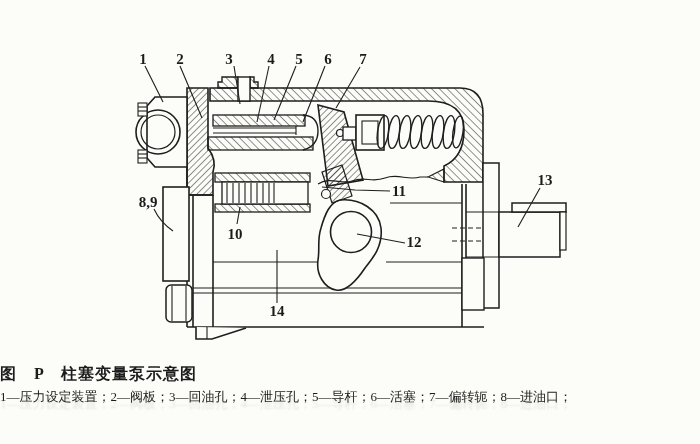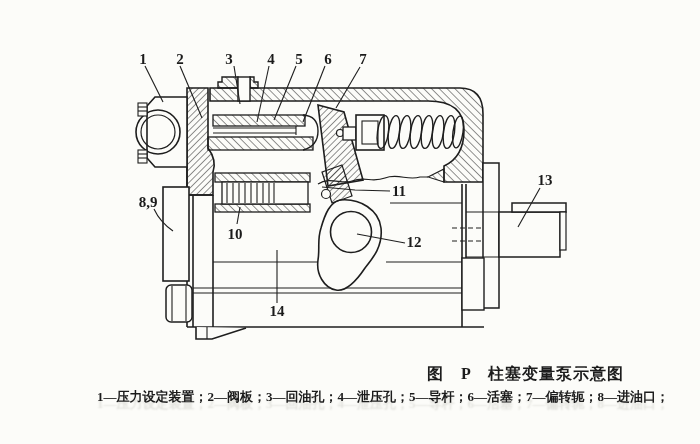--- a/index.html
+++ b/index.html
@@ -1,21 +1,21 @@
 <!DOCTYPE html>
 <html><head>
 <meta charset="utf-8">
 <style>
   html,body{margin:0;padding:0;background:#e8e8e4;}
   .page{position:relative;width:700px;height:444px;background:#fcfcf9;overflow:hidden;
         font-family:"Liberation Serif","DejaVu Serif",serif;}
   .page svg{position:absolute;left:0;top:0;}
-  .cap{position:absolute;left:0;width:624px;text-align:right;color:#1c1c1c;white-space:nowrap;}
+  .cap{position:absolute;left:0;width:624px;text-align:left;color:#1c1c1c;white-space:nowrap;}
   .cap-title{top:364px;font-size:16px;font-weight:bold;letter-spacing:1px;}
-  .cap-legend{font-size:13px;font-weight:bold;text-shadow:0 7px 2px rgba(70,70,60,.14);margin-left:45px;}
+  .cap-legend{font-size:13px;font-weight:normal;text-shadow:0 7px 2px rgba(70,70,60,.14);}
   .l1{top:388px;}
   .l2{top:411px;}
   text.num{font-size:15px;font-weight:600;fill:#1b1b1b;}
 </style>
 </head>
 <body>
 
 <div class="page">
 
 <svg width="700" height="444" viewBox="0 0 700 444">

